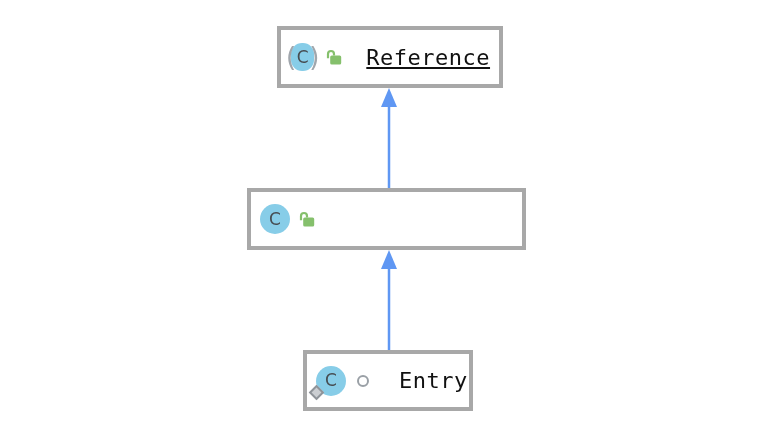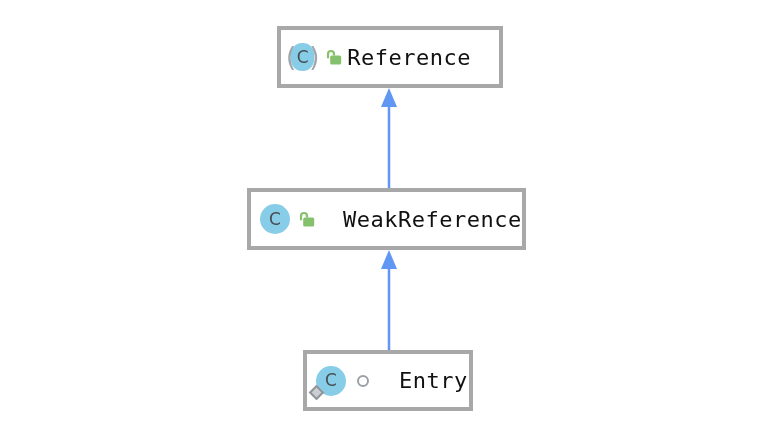--- a/index.html
+++ b/index.html
@@ -26,21 +26,21 @@
   .node-weakreference { left: 247px; top: 188px; width: 279px; height: 62px; padding-left: 9px; }
   .node-entry         { left: 303px; top: 350px; width: 170px; height: 61px; padding-left: 9px; }
 
   .class-label {
     font-family: "DejaVu Sans Mono", "Liberation Mono", monospace;
     font-size: 22px;
     letter-spacing: 0.5px;
     color: var(--label-text, #111);
     white-space: nowrap;
   }
-  .node-reference     .class-label { margin-left: 4px; }
+  .node-reference     .class-label { margin-left: 23px; text-decoration: underline; }
   .node-weakreference .class-label { margin-left: 27px; }
   .node-entry         .class-label { margin-left: 30px; }
 
   
   .class-circle {
     width: 30px; height: 30px;
     border-radius: 50%;
     background: var(--icon-circle-blue, #87cde8);
     display: flex; align-items: center; justify-content: center;
     flex: none;
@@ -134,21 +134,20 @@
   </div>
 
   <div class="node node-weakreference">
     <span class="class-circle">
       <span class="class-letter">C</span>
     </span>
     <svg class="lock-icon" width="18" height="18" viewBox="0 0 18 18">
       <path d="M3 10.2 V6 a3 3 0 0 1 6 0 V7.4" fill="none" style="stroke: var(--lock-green, #85c06c); stroke-width: 2.2;"></path>
       <rect x="5.2" y="7.4" width="11" height="9.2" rx="1.6" style="fill: var(--lock-green, #85c06c);"></rect>
     </svg>
-    <span class="class-label">WeakReference</span>
   </div>
 
   <div class="node node-entry">
     <span class="badge-wrap">
       <span class="class-circle">
         <span class="class-letter">C</span>
       </span>
       <span class="diamond-badge"></span>
     </span>
     <span class="package-ring"></span>

